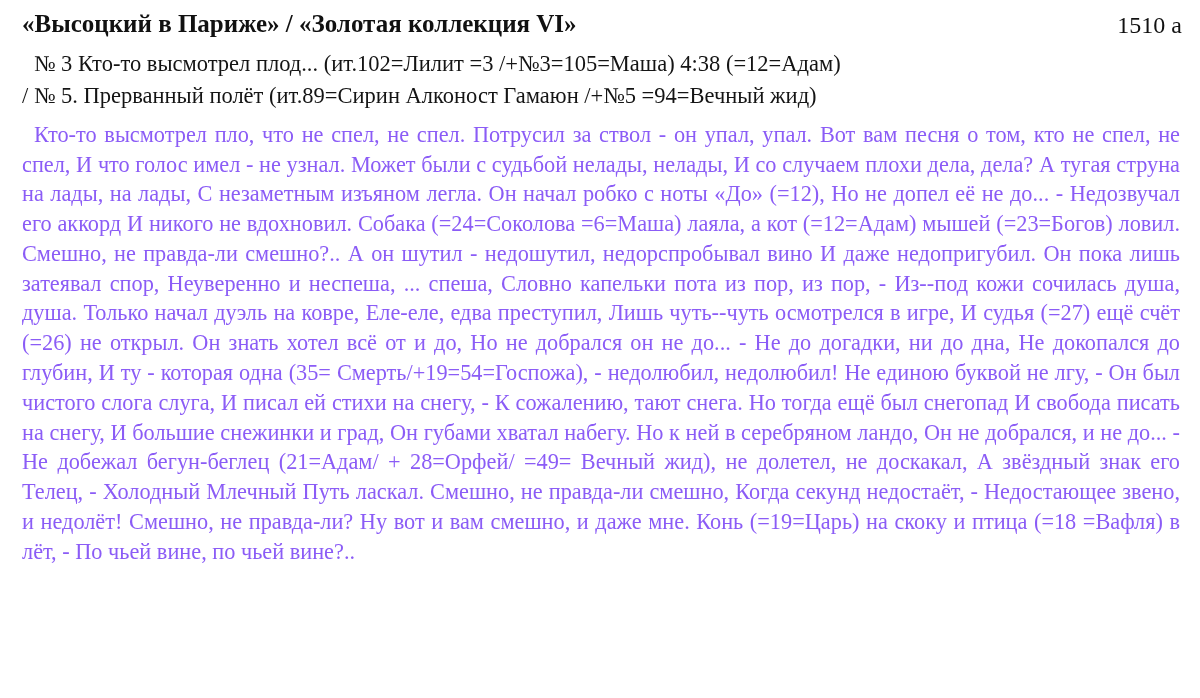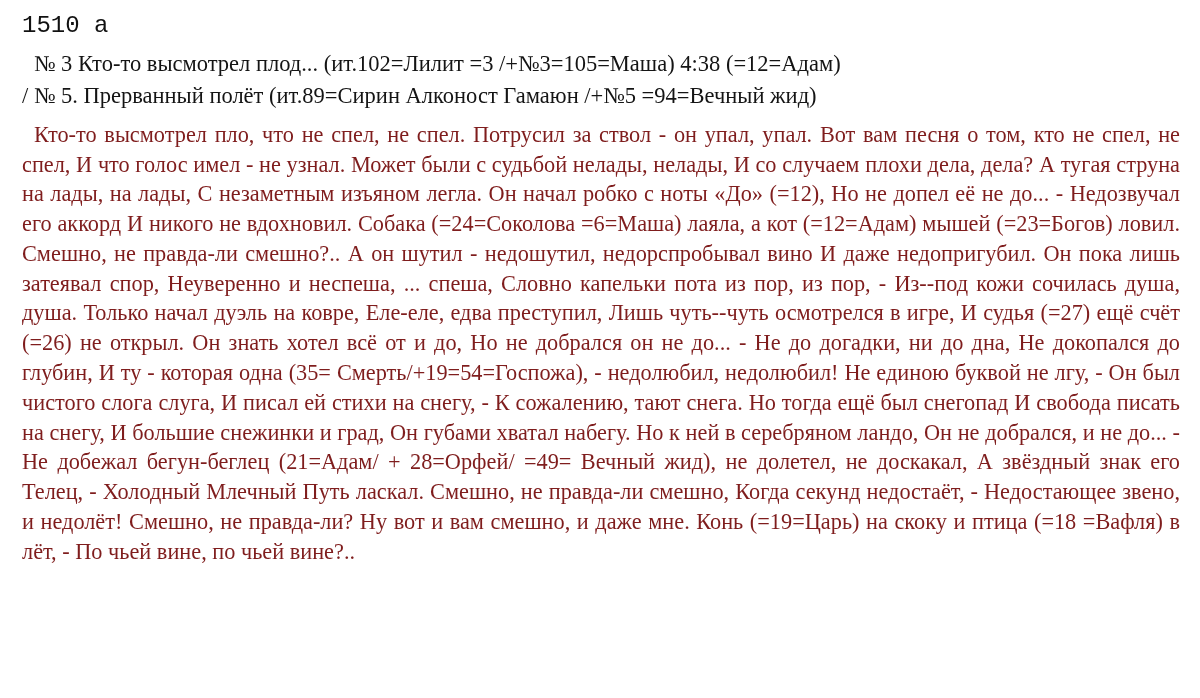--- a/index.html
+++ b/index.html
@@ -29,21 +29,21 @@
   .doc-title {
     font-family: "Liberation Serif", serif;
     font-size: 25px;
     font-weight: bold;
     line-height: 1.15;
     letter-spacing: 0px;
     color: #111111;
     white-space: nowrap;
   }
   .page-number {
-    font-family: Liberation Mono, monospace;
+    font-family: Liberation Serif, serif;
     font-size: 24px;
     font-weight: normal;
     color: #111111;
     padding-top: 2px;
     white-space: nowrap;
   }
   .subtitle-block {
     margin-top: 9px;
   }
   .subtitle-line {
@@ -54,37 +54,38 @@
     white-space: nowrap;
   }
   .subtitle-line.first {
     text-indent: 12px;
   }
   .body-text {
     margin-top: 8px;
     font-family: "Liberation Serif", serif;
     font-size: 22.3px;
     line-height: 1.335;
-    color: #7f1d1d;
+    color: #8b5cf6;
     text-align: justify;
     text-justify: inter-word;
     hyphens: none;
     width: 1158px;
   }
   .body-text p {
     margin: 0;
     text-indent: 12px;
   }
 </style>
 </head>
 <body>
 
 <div class="page">
 
   <div class="header-row">
+    <div class="doc-title">«Высоцкий в Париже» / «Золотая коллекция VI»</div>
     <div class="page-number">1510 a</div>
   </div>
 
   <div class="subtitle-block">
     <div class="subtitle-line first">№ 3 Кто-то высмотрел плод... (ит.102=Лилит =3 /+№3=105=Маша)   4:38 (=12=Адам)</div>
     <div class="subtitle-line">/ № 5. Прерванный полёт (ит.89=Сирин Алконост Гамаюн /+№5 =94=Вечный жид)</div>
   </div>
 
   <div class="body-text">
     <p>Кто-то высмотрел пло, что не спел, не спел. Потрусил за ствол - он упал, упал. Вот вам песня о том, кто не спел, не спел, И что голос имел - не узнал. Может были с судьбой нелады, нелады, И со случаем плохи дела, дела? А тугая струна на лады, на лады, С незаметным изъяном легла. Он начал робко с ноты «До» (=12), Но не допел её не до... - Недозвучал его аккорд И никого не вдохновил. Собака (=24=Соколова =6=Маша) лаяла, а кот (=12=Адам) мышей (=23=Богов) ловил. Смешно, не правда-ли смешно?.. А он шутил - недошутил, недорспробывал вино И даже недопригубил. Он пока лишь затеявал спор, Неуверенно и неспеша, ... спеша, Словно капельки пота из пор, из пор, - Из--под кожи сочилась душа, душа. Только начал дуэль на ковре, Еле-еле, едва преступил, Лишь чуть--чуть осмотрелся в игре, И судья (=27) ещё счёт (=26) не открыл. Он знать хотел всё от и до, Но не добрался он не до... - Не до догадки, ни до дна, Не докопался до глубин, И ту - которая одна (35= Смерть/+19=54=Госпожа), - недолюбил, недолюбил! Не единою буквой не лгу, - Он был чистого слога слуга, И писал ей стихи на снегу, - К сожалению, тают снега. Но тогда ещё был снегопад И свобода писать на снегу, И большие снежинки и град, Он губами хватал набегу. Но к ней в серебряном ландо, Он не добрался, и не до... - Не добежал бегун-беглец (21=Адам/ + 28=Орфей/ =49= Вечный жид), не долетел, не доскакал, А звёздный знак его Телец, - Холодный Млечный Путь ласкал. Смешно, не правда-ли смешно, Когда секунд недостаёт, - Недостающее звено, и недолёт! Смешно, не правда-ли? Ну вот и вам смешно, и даже мне. Конь (=19=Царь) на скоку и птица (=18 =Вафля) в лёт, - По чьей  вине, по чьей вине?..</p>

